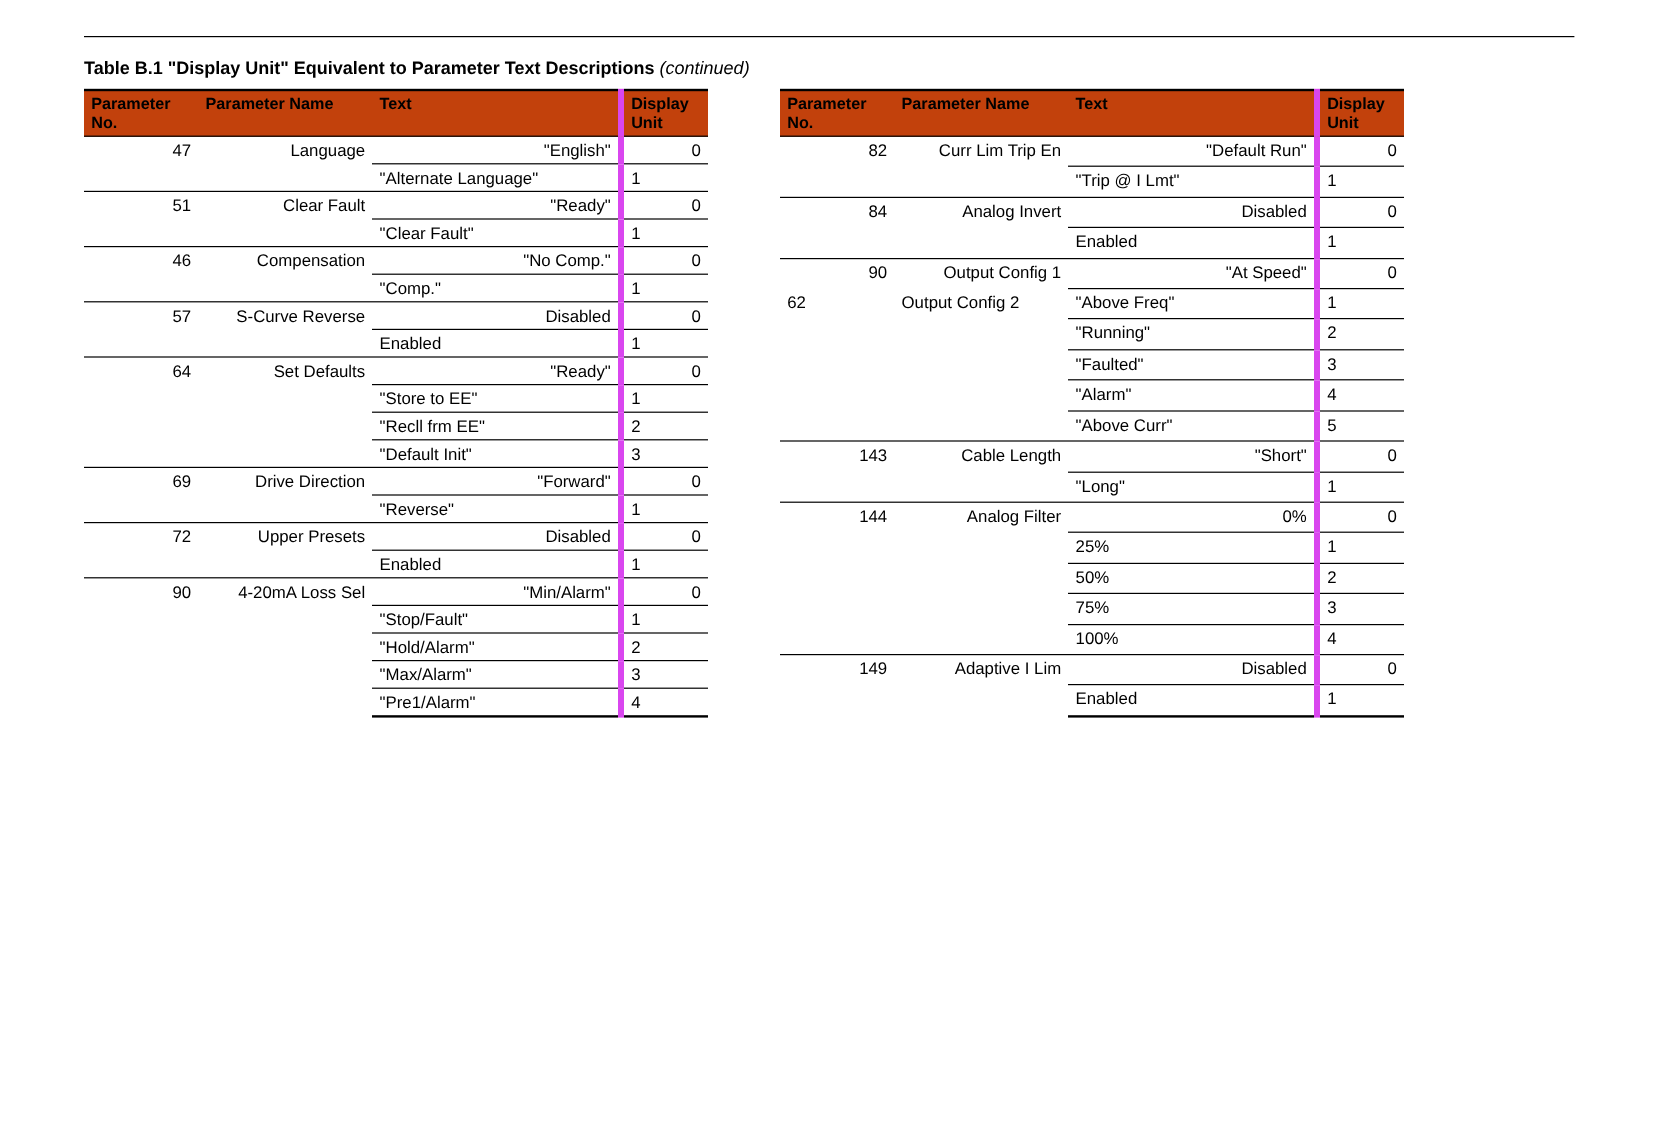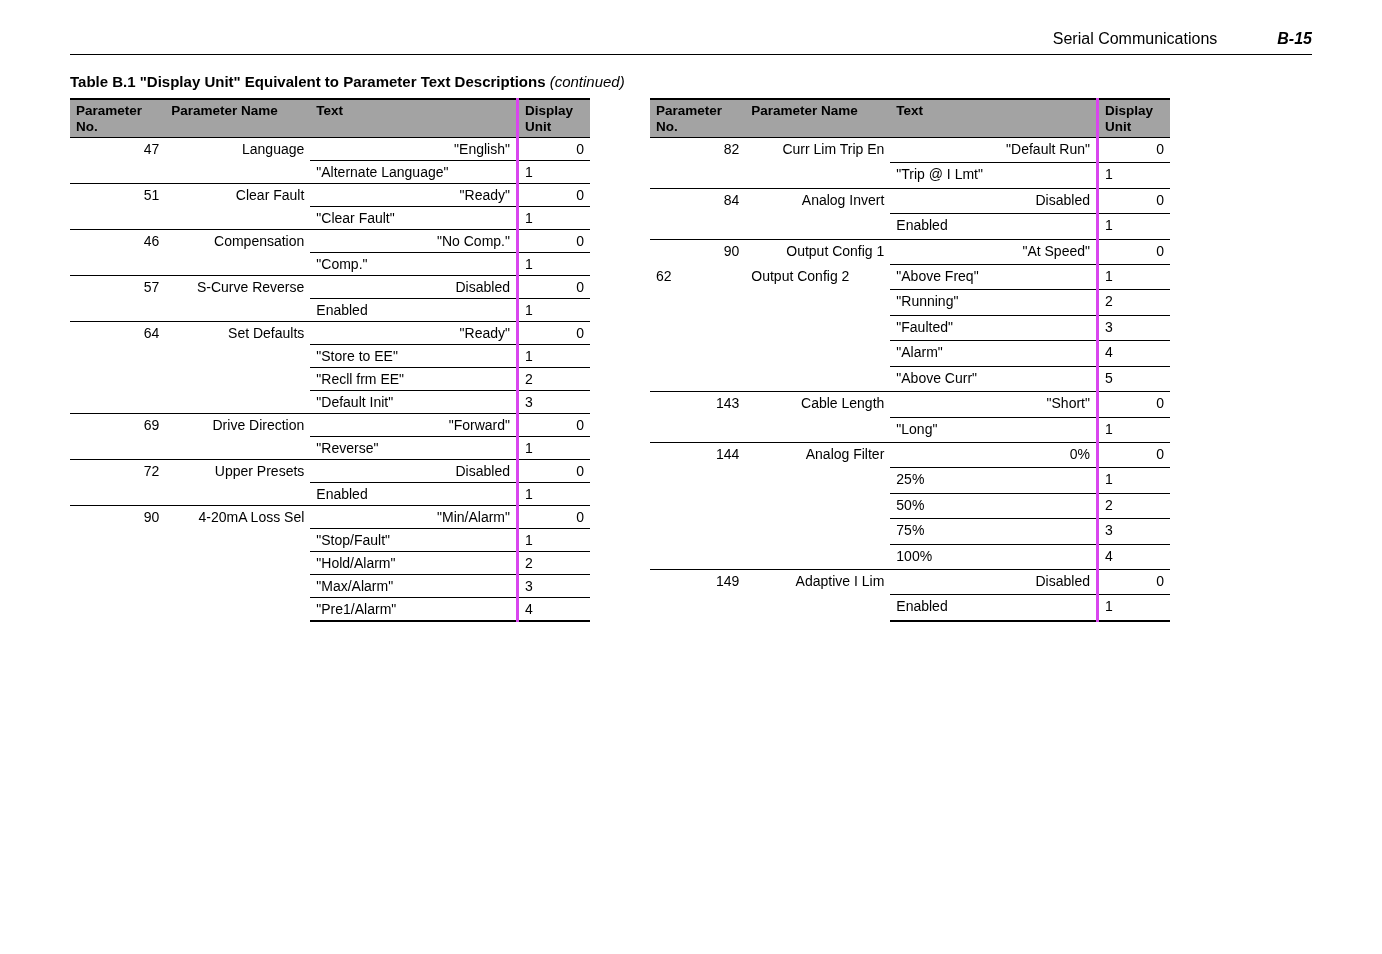--- a/index.html
+++ b/index.html
@@ -49,52 +49,48 @@
     border-collapse: collapse;
     width: 520px;
     font-size: 14px;
   }
   table.param th, table.param td {
     text-align: left;
     padding: 3px 6px 3px 6px;
     vertical-align: top;
   }
   table.param thead th {
-    background: #a3a3a3;
+    background: #c2410c;
     border-top: 2px solid #000;
     border-bottom: 1.5px solid #000;
     font-weight: bold;
     font-size: 13.5px;
     line-height: 1.15;
   }
   
   table.param col.c-no   { width: 92px; }
   table.param col.c-name { width: 140px; }
   table.param col.c-text { width: 200px; }
   table.param col.c-unit { width: 70px; }
 
   
-  table.param td.text-cell, table.param th.text-cell { border-right: 3px solid #d946ef; }
+  table.param td.text-cell, table.param th.text-cell { border-right: 5px solid #d946ef; }
   table.param td.no-cell,   table.param th.no-cell   { }
   
   tr.group-top td { border-top: 1.5px solid #000; text-align: right; }
   tr.sub td.text-cell, tr.sub td.unit-cell { border-top: 1px solid #000; }
   tr.tbl-end td { border-bottom: 2px solid #000; }
 
   
 </style>
 </head>
 <body>
 
 <div class="page">
 
-  <div class="header-row">
-    <span class="header-title">Serial Communications</span>
-    <span class="header-page">B-15</span>
-  </div>
   <hr class="rule">
 
   <div class="table-caption">
     <span class="bold">Table B.1</span>
     <span class="bold">"Display Unit" Equivalent to Parameter Text Descriptions</span>
     <span class="ital">(continued)</span>
   </div>
 
   <div class="columns">
     <table class="param" id="table-left">

